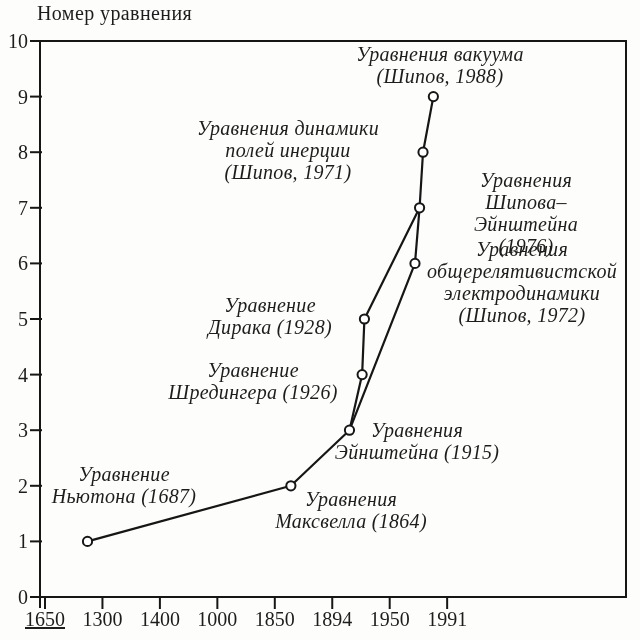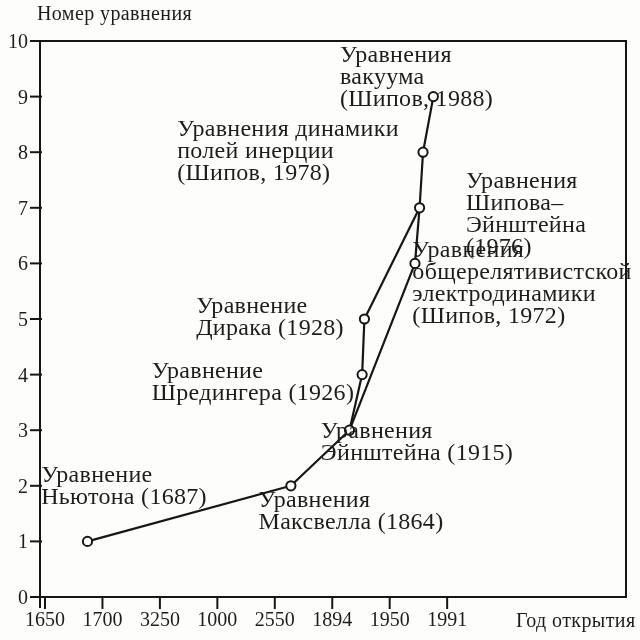--- a/index.html
+++ b/index.html
@@ -21,22 +21,22 @@
   .ylab{
     position:absolute;left:-2px;width:30px;text-align:right;
     font-size:20px;line-height:22px;
   }
   .xlab{
     position:absolute;top:608px;width:64px;text-align:center;
     font-size:20px;line-height:22px;
   }
   .plab{
     position:absolute;transform:translateX(-50%);
-    white-space:pre-line;
-    font-size:24px;line-height:22px;letter-spacing:.3px;
+    text-align:center;white-space:pre-line;
+    font-size:20px;line-height:22px;letter-spacing:.3px;font-style:italic;
   }
 </style>
 </head>
 <body>
 
 <div class="figure">
   <div class="chart-title">Номер уравнения</div>
   <svg id="plot" viewBox="0 0 640 640">
       <rect x="40" y="41" width="586" height="556" fill="none" stroke="#161616" stroke-width="2"></rect>
       <line x1="40" y1="597" x2="40" y2="608" stroke="#161616" stroke-width="2"></line>
@@ -85,25 +85,25 @@
       <div class="ylab" style="top: 419.2px;">3</div>
       <div class="ylab" style="top: 363.6px;">4</div>
       <div class="ylab" style="top: 308px;">5</div>
       <div class="ylab" style="top: 252.4px;">6</div>
       <div class="ylab" style="top: 196.8px;">7</div>
       <div class="ylab" style="top: 141.2px;">8</div>
       <div class="ylab" style="top: 85.6px;">9</div>
       <div class="ylab" style="top: 30px;">10</div>
     </div>
   <div id="xticklabels">
-      <div class="xlab" style="left: 13px;">1650</div>
-      <div class="xlab" style="left: 70.45px;">1700</div>
-      <div class="xlab" style="left: 127.9px;">3250</div>
+      <div class="xlab" style="left: 13px; text-decoration: underline;">1650</div>
+      <div class="xlab" style="left: 70.45px;">1300</div>
+      <div class="xlab" style="left: 127.9px;">1400</div>
       <div class="xlab" style="left: 185.35px;">1000</div>
-      <div class="xlab" style="left: 242.8px;">2550</div>
+      <div class="xlab" style="left: 242.8px;">1850</div>
       <div class="xlab" style="left: 300.25px;">1894</div>
       <div class="xlab" style="left: 357.7px;">1950</div>
       <div class="xlab" style="left: 415.15px;">1991</div>
     </div>
   <div id="pointlabels">
       <div class="plab" style="left: 124px; top: 463px;">Уравнение
 Ньютона (1687)</div>
       <div class="plab" style="left: 351px; top: 488px;">Уравнения
 Максвелла (1864)</div>
       <div class="plab" style="left: 417px; top: 419px;">Уравнения
@@ -113,18 +113,17 @@
       <div class="plab" style="left: 270px; top: 294px;">Уравнение
 Дирака (1928)</div>
       <div class="plab" style="left: 522px; top: 238px;">Уравнения
 общерелятивистской
 электродинамики
 (Шипов, 1972)</div>
       <div class="plab" style="left: 526px; top: 169px;">Уравнения Шипова–
 Эйнштейна (1976)</div>
       <div class="plab" style="left: 288px; top: 117px;">Уравнения динамики
 полей инерции
-(Шипов, 1978)</div>
+(Шипов, 1971)</div>
       <div class="plab" style="left: 440px; top: 43px;">Уравнения вакуума
 (Шипов, 1988)</div>
     </div>
-  <div class="x-title">Год открытия</div>
 </div>
 
 </body></html>

